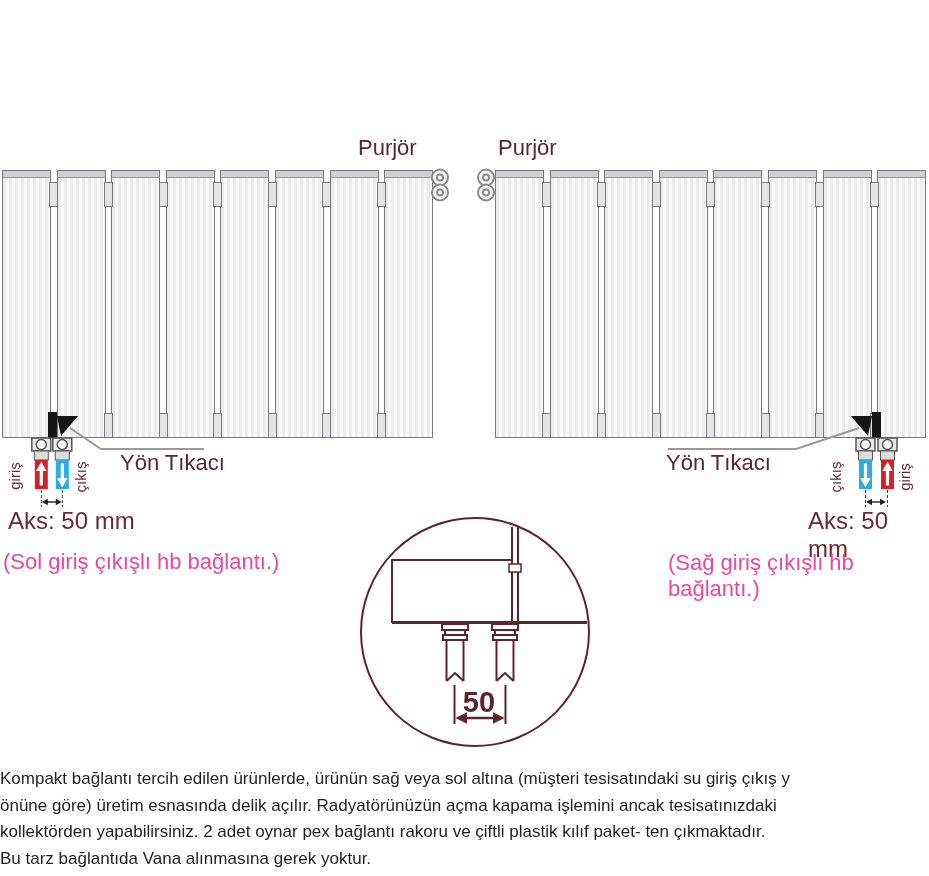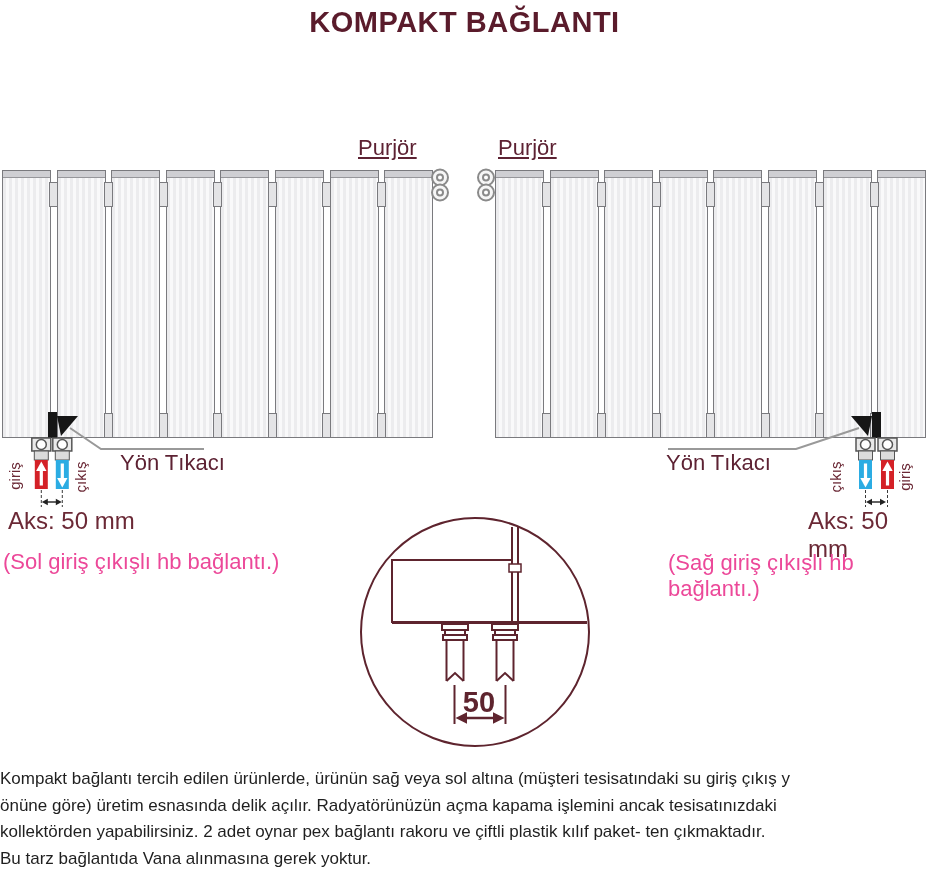--- a/index.html
+++ b/index.html
@@ -23,21 +23,21 @@
       repeating-linear-gradient(90deg,#ececee 0 3px,#f9f9fa 3px 6px);
   }
   .panel::after{
     content:"";position:absolute;top:6px;left:0;right:0;height:1px;background:#96969a;
   }
   .connector{
     position:absolute;width:9px;height:25px;box-sizing:border-box;
     background:#e4e4e6;border:1px solid #7a7a7e;
   }
   .lbl{position:absolute;color:#5d2233;}
-  .purjor{font-size:22px;text-decoration:underline;}
+  .purjor{font-size:22px;}
   #purjor-left{left:358px;top:135px;}
   #purjor-right{left:498px;top:135px;}
   .yon{font-size:22px;}
   #yon-left{left:120px;top:450px;}
   #yon-right{left:666px;top:450px;}
   .aks{font-size:24px;color:#6b2936;}
   #aks-left{left:8px;top:507px;}
   #aks-right{left:808px;top:507px;}
   .caption{font-size:22px;color:#ec4899;}
   #caption-left{left:3px;top:549px;}
@@ -55,21 +55,20 @@
     font-size:17px;line-height:26.5px;white-space:pre-line;
   }
   svg.overlay{position:absolute;left:0;top:0;pointer-events:none;}
   svg text{font-family:"Liberation Sans",sans-serif;}
 </style>
 </head>
 <body>
 
 <div id="stage">
 
-  <div class="abs title">KOMPAKT BAĞLANTI</div>
 
   <div id="rad-left" class="radiator">
       <div class="panel" style="left: 0px;"></div>
       <div class="panel" style="left: 54.6px;"></div>
       <div class="panel" style="left: 109.2px;"></div>
       <div class="panel" style="left: 163.8px;"></div>
       <div class="panel" style="left: 218.4px;"></div>
       <div class="panel" style="left: 273px;"></div>
       <div class="panel" style="left: 327.6px;"></div>
       <div class="panel" style="left: 382.2px;"></div>

